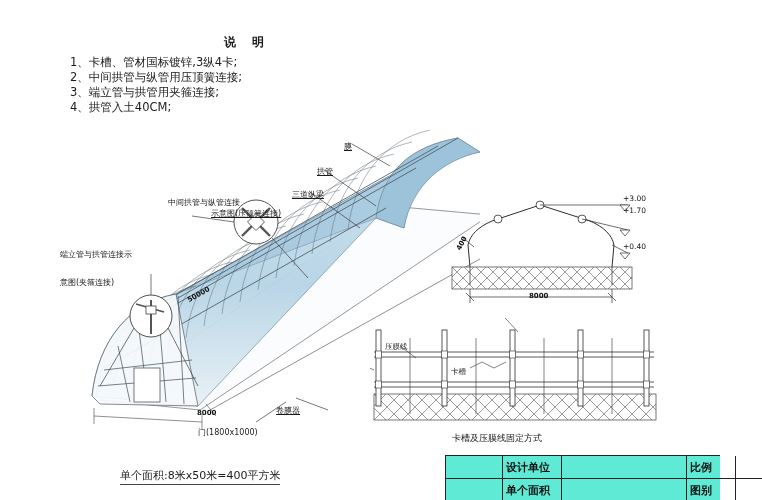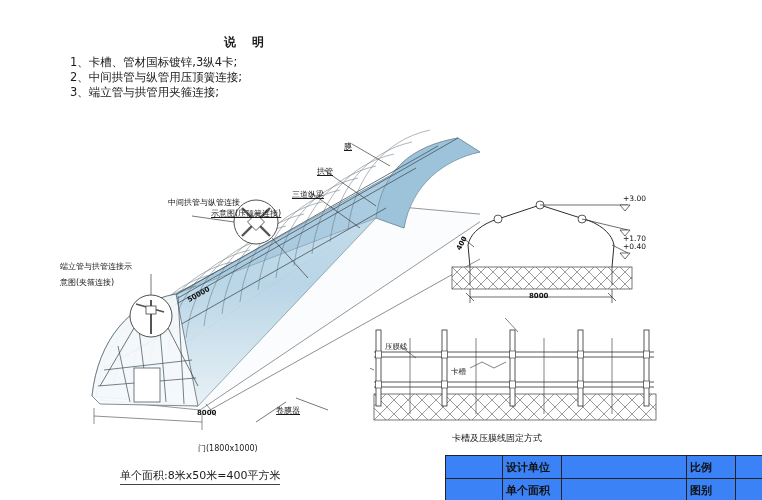--- a/index.html
+++ b/index.html
@@ -58,25 +58,25 @@
 
   
   #detailcap{
     left:452px;top:432px;
     font-size:9px;color:#1b1b1b;white-space:nowrap;
   }
 
   
   #titleblock{
     left:445px;top:455px;
-    width:317px;height:45px;
+    width:275px;height:45px;
     border-top:1.4px solid #222;
     border-left:1.4px solid #222;
     box-sizing:border-box;
-    background:#3b82f6;
+    background:#5eead4;
   }
   #titleblock table{
     border-collapse:collapse;
     width:100%;height:100%;
     table-layout:fixed;
   }
   #titleblock td{
     border-right:1.4px solid #222;
     border-bottom:1.4px solid #222;
     font-size:11px;
@@ -97,20 +97,21 @@
 </head>
 <body>
 
 <div id="sheet">
 
   <div class="abs" id="notes">
     <div class="note-title">说  明</div>
     <div class="note-line">1、卡槽、管材国标镀锌,3纵4卡;</div>
     <div class="note-line">2、中间拱管与纵管用压顶簧连接;</div>
     <div class="note-line">3、端立管与拱管用夹箍连接;</div>
+    <div class="note-line">4、拱管入土40CM;</div>
   </div>
 
   <svg class="abs" id="iso" style="left:60px;top:110px;" width="420" height="330" viewBox="0 0 420 330">
     <defs>
       <linearGradient id="filmGrad" x1="0" y1="0" x2="0" y2="1">
         <stop offset="0%" stop-color="#cfe3ef"></stop>
         <stop offset="55%" stop-color="#b6d4e6"></stop>
         <stop offset="100%" stop-color="#e8f1f6"></stop>
       </linearGradient>
       <linearGradient id="sideGrad" x1="0" y1="0" x2="1" y2="0">
@@ -211,25 +212,25 @@
     </g>
   </svg>
 
   <div class="abs lbl u" style="left:344px;top:142px;">膜</div>
   <div class="abs lbl u" style="left:317px;top:167px;">拱管</div>
   <div class="abs lbl u" style="left:292px;top:190px;">三道纵梁</div>
 
   <div class="abs lbl" style="left:168px;top:198px;">中间拱管与纵管连接</div>
   <div class="abs lbl u" style="left:168px;top:209px;margin-left:43px;">示意图(压顶簧连接)</div>
 
-  <div class="abs lbl" style="left:60px;top:262px;">端立管与拱管连接示</div>
+  <div class="abs lbl" style="left:60px;top:250px;">端立管与拱管连接示</div>
   <div class="abs lbl" style="left:60px;top:278px;">意图(夹箍连接)</div>
 
   <div class="abs lbl u" style="left:276px;top:406px;">卷膜器</div>
-  <div class="abs lbl" style="left:198px;top:444px;">门(1800x1000)</div>
+  <div class="abs lbl" style="left:198px;top:428px;">门(1800x1000)</div>
 
   <div class="abs dim" style="left:186px;top:297px;transform:rotate(-29deg);transform-origin:0 0;">50000</div>
   <div class="abs dim" style="left:197px;top:409px;">8000</div>
 
   <svg class="abs" id="section" style="left:440px;top:185px;" width="205" height="125" viewBox="0 0 205 125">
 
     <g>
       <rect x="12" y="82" width="180" height="22" fill="#ffffff" stroke="#3c3c3c" stroke-width="0.7"></rect>
       <g stroke="#4a4a4a" stroke-width="0.55">
         <line x1="12" y1="104" x2="34" y2="82"></line>
@@ -295,21 +296,21 @@
     <g stroke="#2f2f2f" stroke-width="0.7">
       <line x1="30" y1="112" x2="172" y2="112"></line>
       <line x1="26" y1="108" x2="34" y2="116"></line>
       <line x1="168" y1="108" x2="176" y2="116"></line>
       <line x1="30" y1="104" x2="30" y2="118"></line>
       <line x1="172" y1="104" x2="172" y2="118"></line>
     </g>
   </svg>
 
   <div class="abs elev" style="left:623px;top:194px;">+3.00</div>
-  <div class="abs elev" style="left:623px;top:234px;">+1.70</div>
+  <div class="abs elev" style="left:623px;top:206px;">+1.70</div>
   <div class="abs elev" style="left:623px;top:242px;">+0.40</div>
   <div class="abs dim" style="left:455px;top:248px;transform:rotate(-62deg);transform-origin:0 0;">400</div>
   <div class="abs dim" style="left:529px;top:292px;">8000</div>
 
   <svg class="abs" id="detail" style="left:370px;top:318px;" width="290" height="118" viewBox="0 0 290 118">
 
     <g>
       <rect x="4" y="76" width="282" height="26" fill="#ffffff" stroke="#3c3c3c" stroke-width="0.7"></rect>
       <g stroke="#4a4a4a" stroke-width="0.55">
         <line x1="4" y1="102" x2="30" y2="76"></line>

